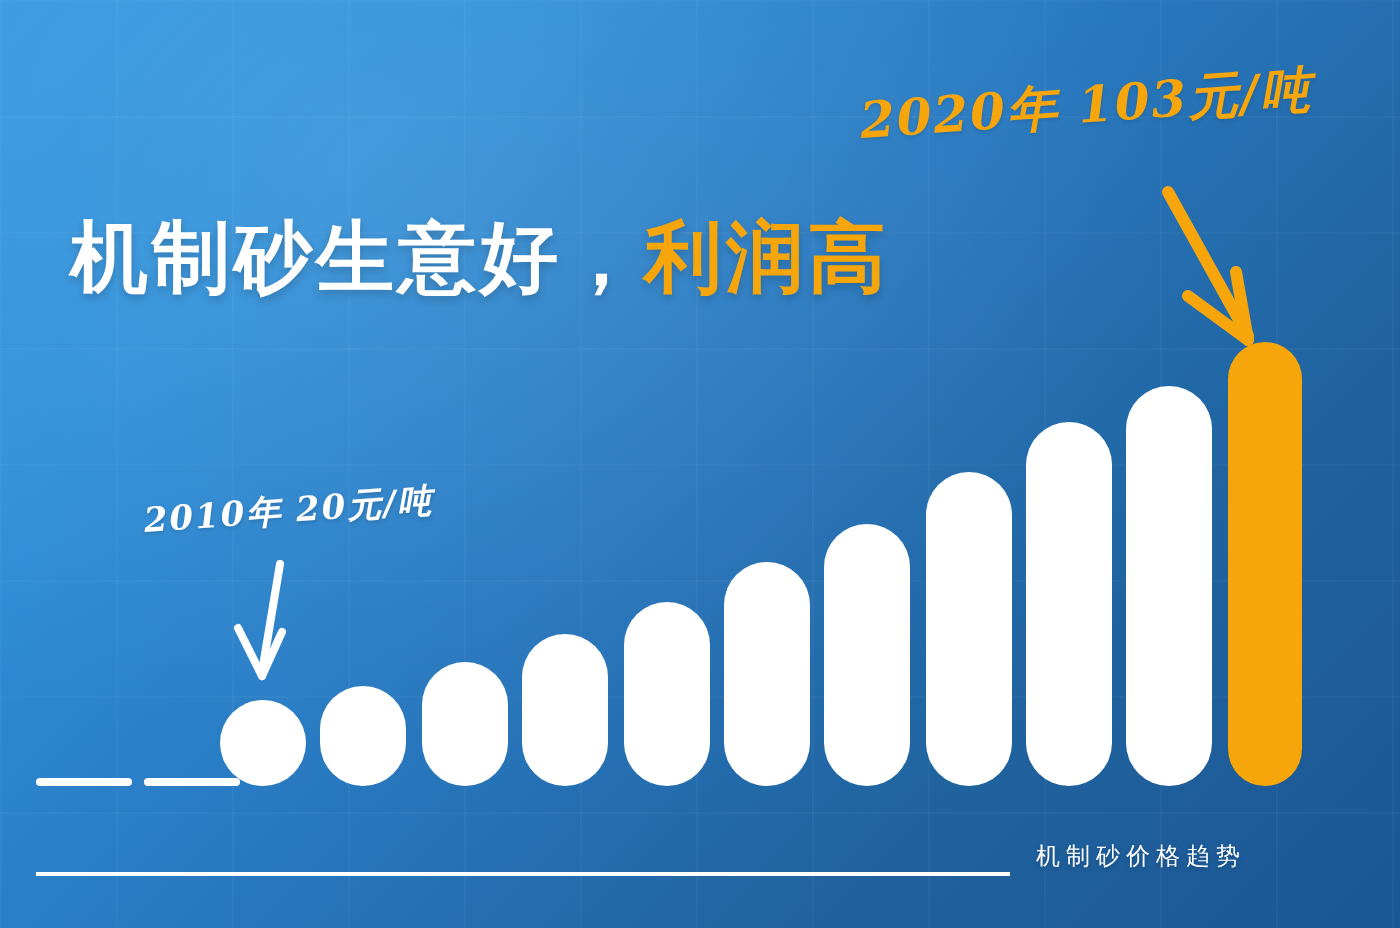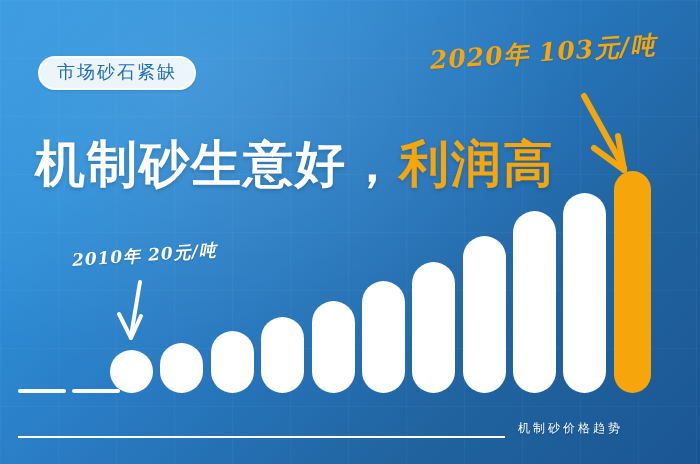--- a/index.html
+++ b/index.html
@@ -34,24 +34,23 @@
     background:rgba(255,255,255,.90);
     color:#1f6fb5;
     font-size:18px;letter-spacing:2px;line-height:1;
     white-space:nowrap;
     box-shadow:0 1px 3px rgba(0,0,0,.10);
   }
 
   
   .headline{
     position:absolute;left:35px;top:108px;
-    font-size:50px;font-weight:bold;letter-spacing:2px;line-height:1.15;
+    font-size:39px;font-weight:bold;letter-spacing:2px;line-height:1.15;
     color:#ffffff;white-space:nowrap;
     text-shadow:0 2px 4px rgba(0,0,0,.18);
-    margin-top:28px;
   }
   .headline .hl-accent{color:#f6a60b;}
 
   
   .note{
     position:absolute;white-space:nowrap;
     font-family:"DejaVu Serif",serif;
     font-style:italic;font-weight:bold;
     letter-spacing:1px;
   }
@@ -109,23 +108,20 @@
       <div class="bar" style="left: 261px; width: 43px; height: 76px;"></div>
       <div class="bar" style="left: 312px; width: 43px; height: 92px;"></div>
       <div class="bar" style="left: 362px; width: 43px; height: 112px;"></div>
       <div class="bar" style="left: 412px; width: 43px; height: 131px;"></div>
       <div class="bar" style="left: 463px; width: 43px; height: 157px;"></div>
       <div class="bar" style="left: 513px; width: 43px; height: 182px;"></div>
       <div class="bar" style="left: 563px; width: 43px; height: 200px;"></div>
       <div class="bar accent" style="left: 614px; width: 37px; height: 222px;"></div>
     </div>
 
-  <div class="badge">
-    <span>市场砂石紧缺</span>
-  </div>
 
   <div class="headline">
     <span>机制砂生意好，</span><span class="hl-accent">利润高</span>
   </div>
 
   <div class="note" id="note-right">2020年  103元/吨</div>
 
   <div class="note" id="note-left">2010年  20元/吨</div>
 
   <svg class="arrow-svg" id="arrow-right" width="80" height="105" viewBox="0 0 80 105">

